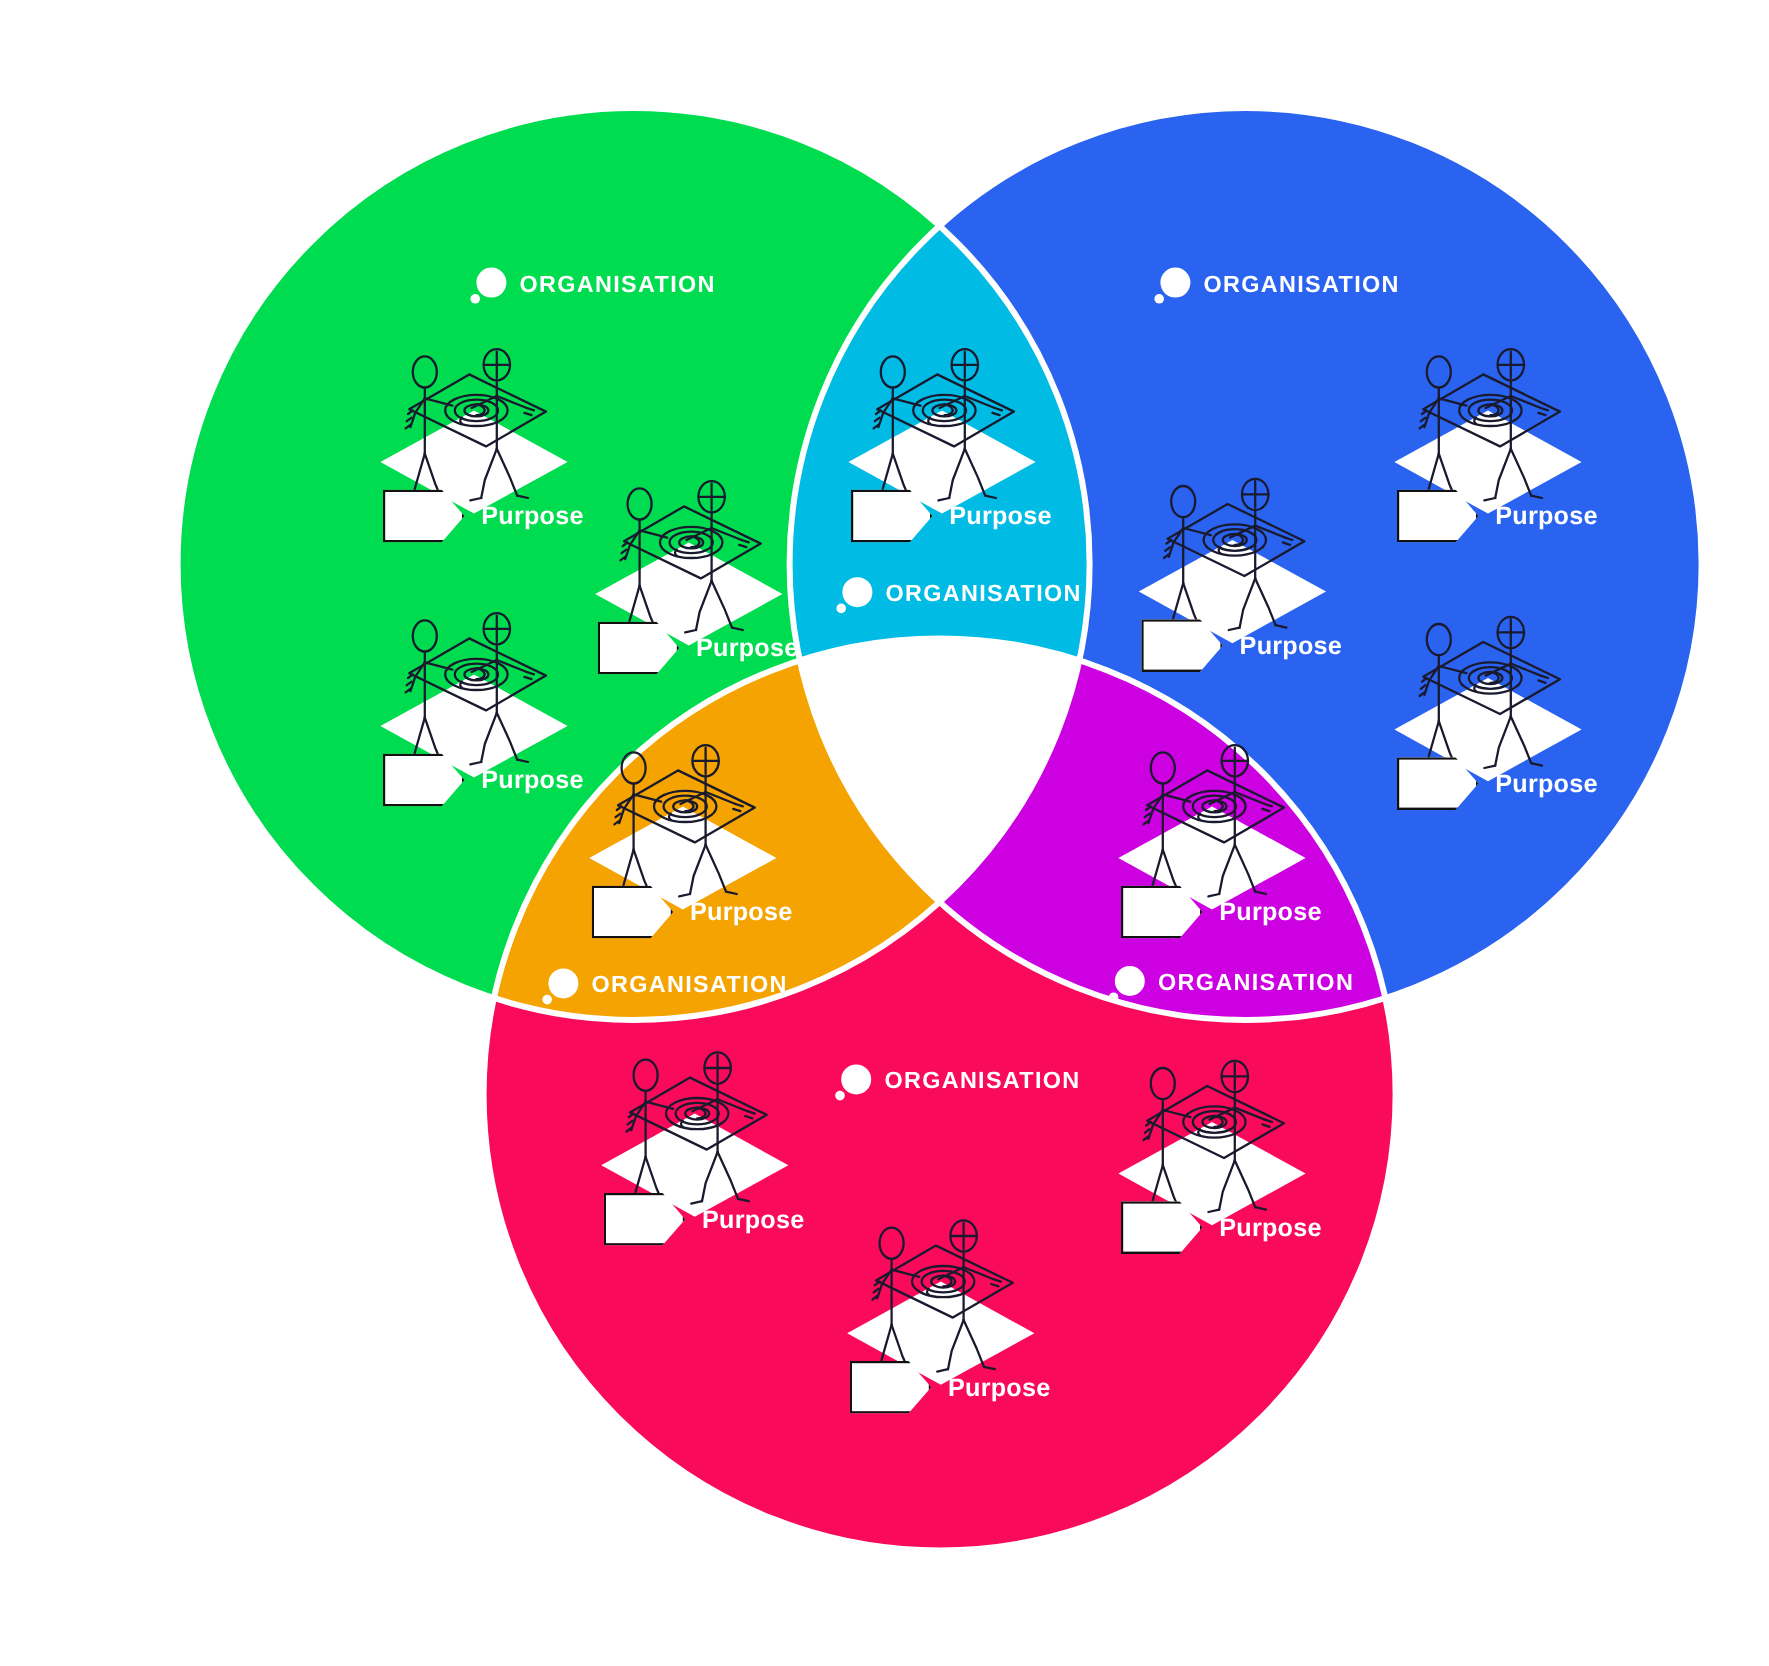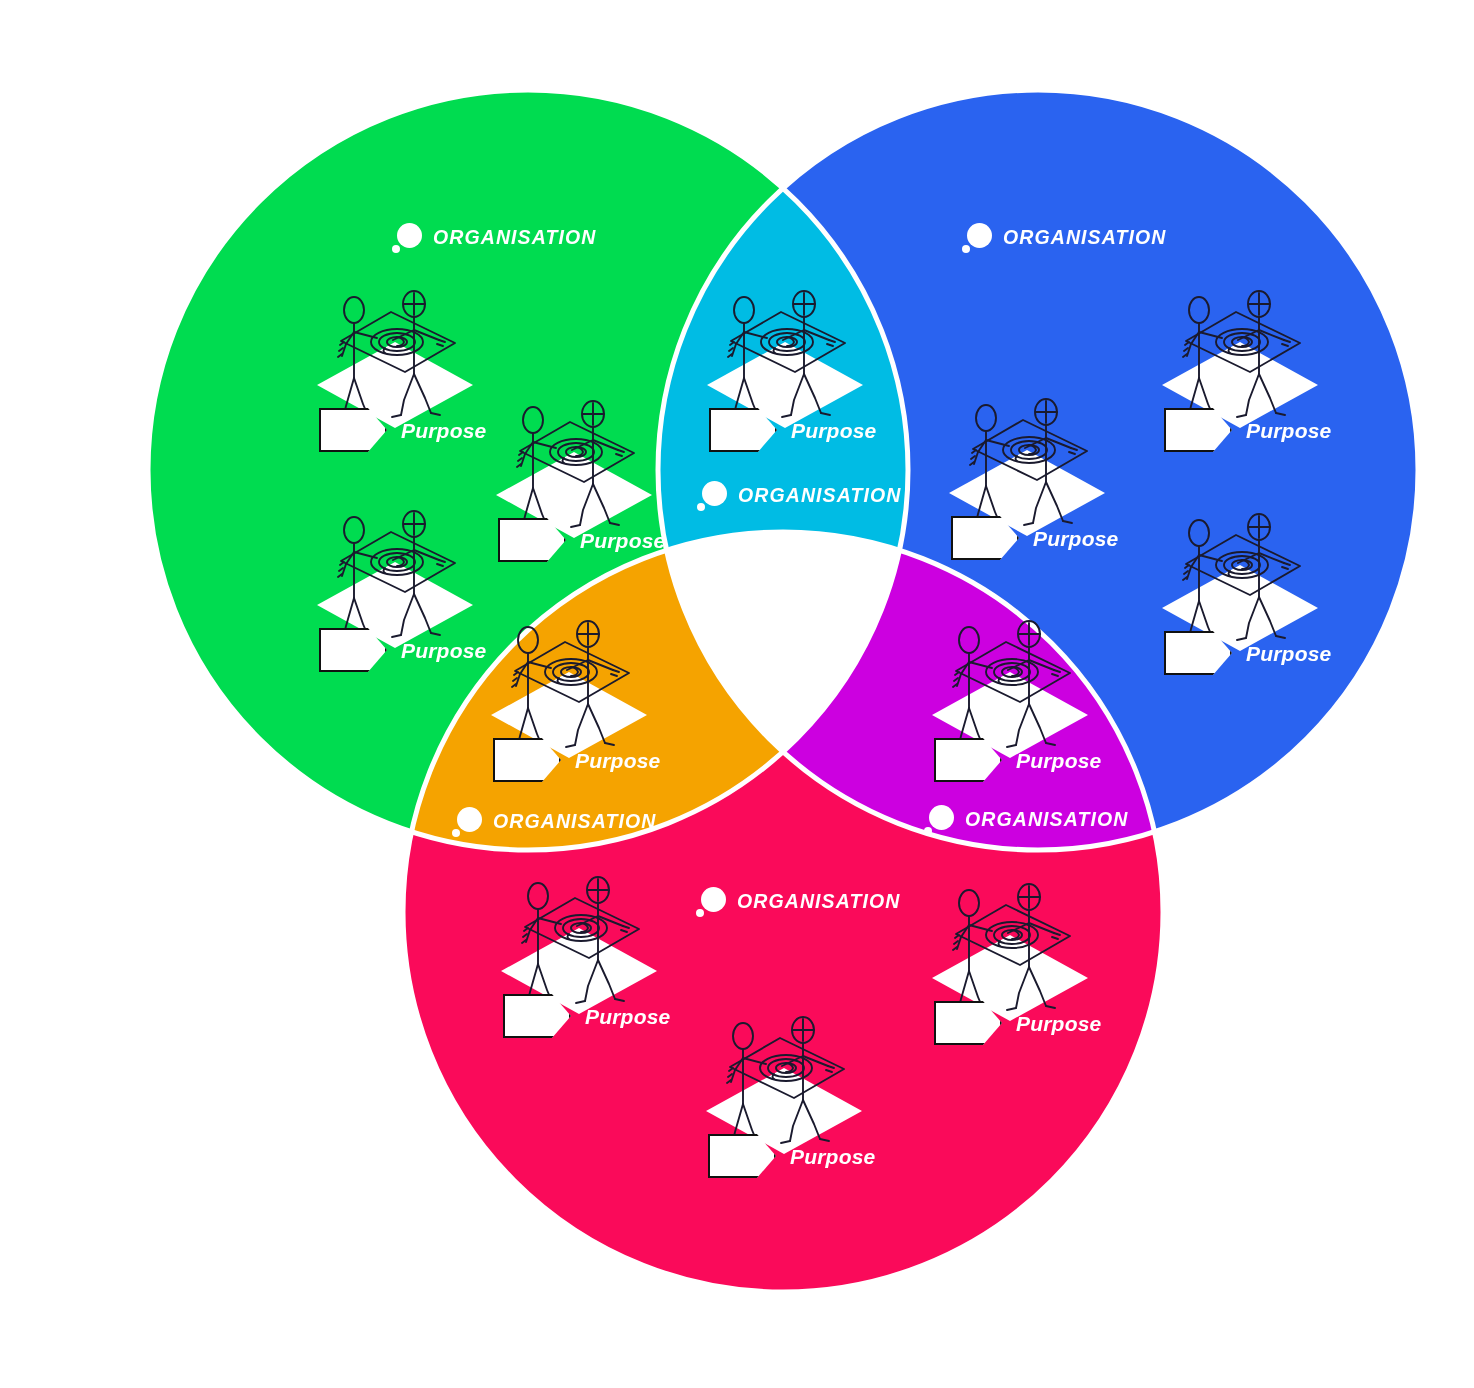--- a/index.html
+++ b/index.html
@@ -2,21 +2,21 @@
 <html><head>
 <meta charset="utf-8">
 <style>
   html,body{margin:0;padding:0;background:#ffffff;}
   body{
     width:1474px;height:1388px;
     font-family:"Liberation Sans", sans-serif;
     overflow:hidden;
     position:relative;
   }
-  #stage{position:absolute;left:0;top:0;width:1474px;height:1297px;font-style:italic;}
+  #stage{position:absolute;left:0;top:0;width:1474px;height:1297px;}
   svg#venn{position:absolute;left:0;top:0;width:1474px;height:1388px;display:block;}
 
   
   .org-label{
     position:absolute;
     display:flex;align-items:center;gap:11px;
     white-space:nowrap;
     pointer-events:auto;
   }
   .org-mark{

